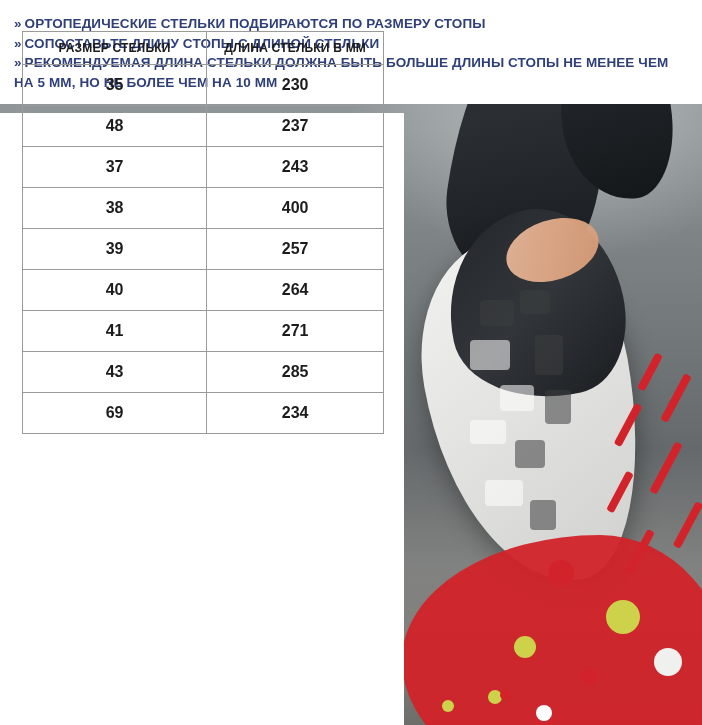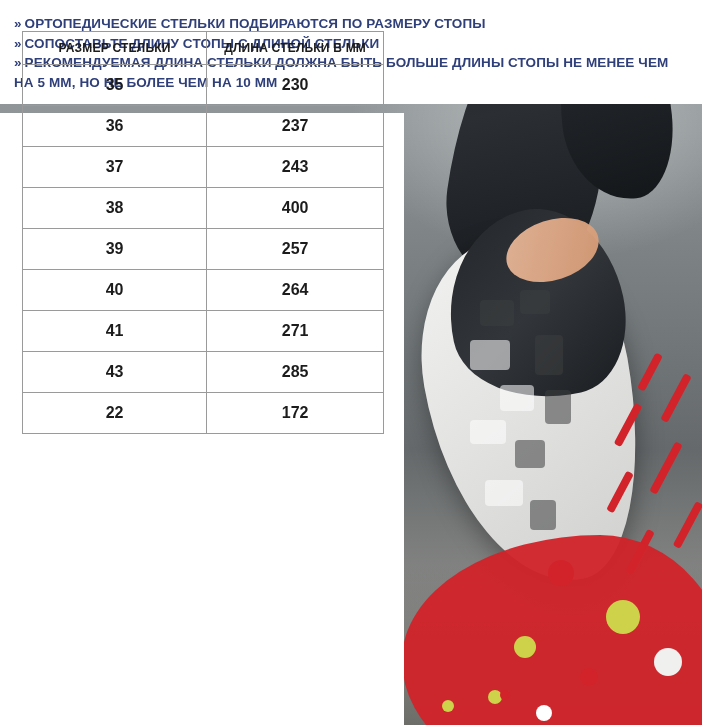--- a/index.html
+++ b/index.html
@@ -251,21 +251,21 @@
         <th class="col-size">РАЗМЕР СТЕЛЬКИ</th>
         <th class="col-len">ДЛИНА СТЕЛЬКИ В ММ</th>
       </tr>
     </thead>
     <tbody>
       <tr>
         <td>35</td>
         <td>230</td>
       </tr>
       <tr>
-        <td>36</td>
+        <td>48</td>
         <td>237</td>
       </tr>
       <tr>
         <td>37</td>
         <td>243</td>
       </tr>
       <tr>
         <td>38</td>
         <td>400</td>
       </tr>
@@ -279,19 +279,19 @@
       </tr>
       <tr>
         <td>41</td>
         <td>271</td>
       </tr>
       <tr>
         <td>43</td>
         <td>285</td>
       </tr>
       <tr>
-        <td>22</td>
-        <td>172</td>
+        <td>69</td>
+        <td>234</td>
       </tr>
     </tbody>
   </table>
 
 </div>
 
 </body></html>

